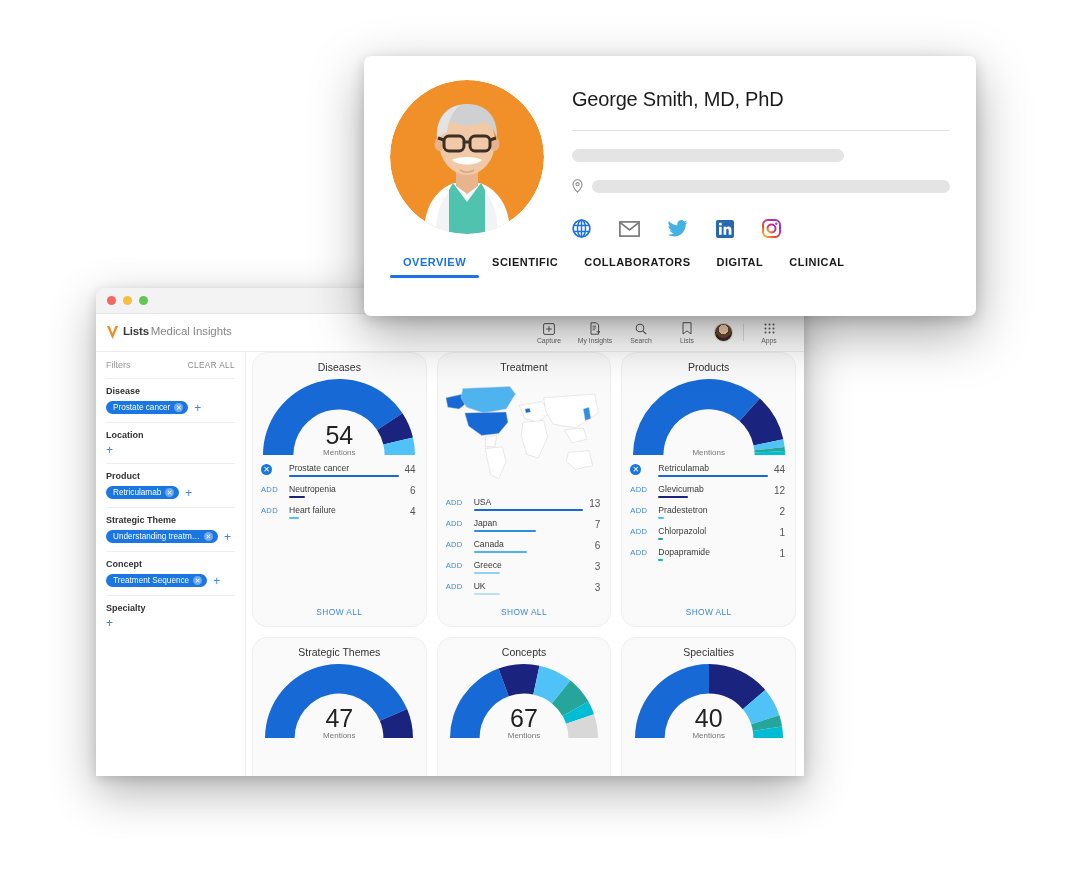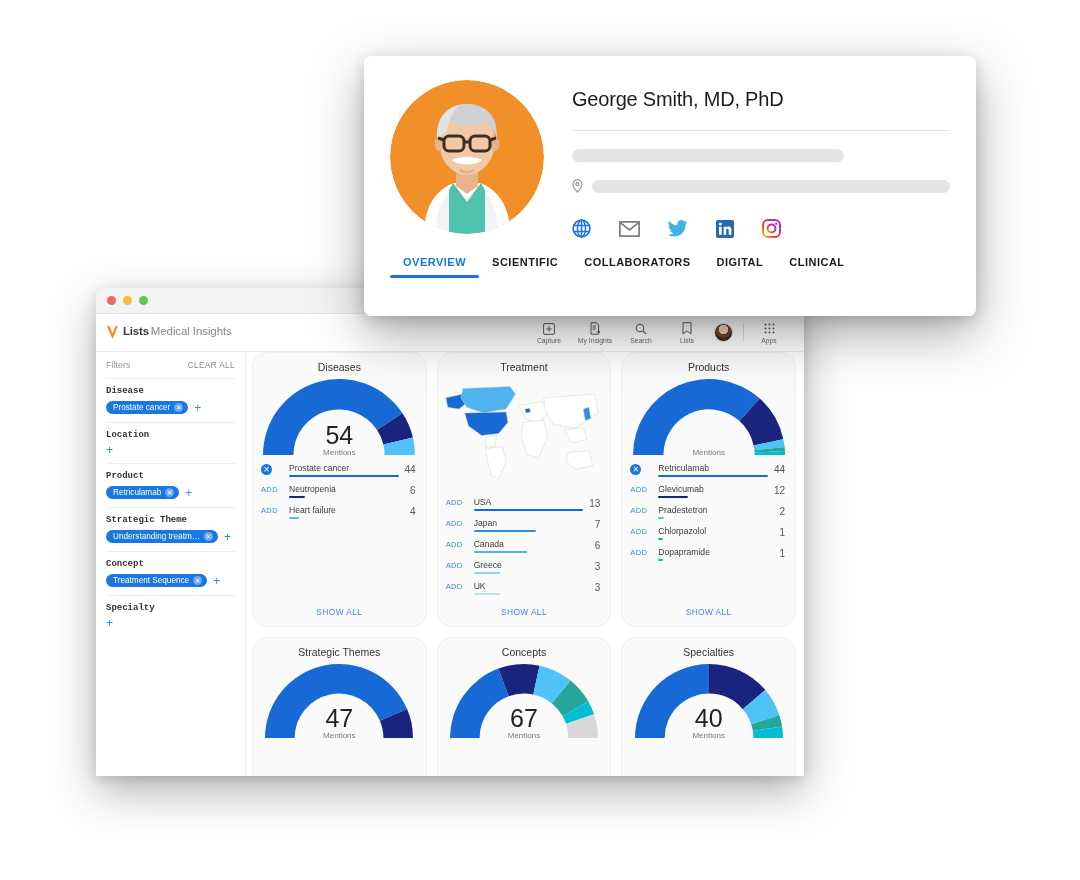--- a/index.html
+++ b/index.html
@@ -59,21 +59,21 @@
 
   
   #filters {
     width: 150px; border-right: 1px solid #ececec; flex: none;
     padding: 0 10px 0 10px; background: #fff;
   }
   #filters-head { display: flex; align-items: center; justify-content: space-between; height: 26px; }
   #filters-title { font-size: 9px; color: #999; }
   #clear-all { font-size: 8.2px; color: #8a8a8a; letter-spacing: 0.4px; cursor: pointer; }
   .fgroup { border-top: 1px solid #eee; padding: 7px 0 8px 0; }
-  .fgroup-label { font-size: 9px; color: #333; font-weight: bold; margin-bottom: 5px; font-family: Liberation Mono, monospace; }
+  .fgroup-label { font-size: 9px; color: #333; font-weight: bold; margin-bottom: 5px; }
   .chiprow { display: flex; align-items: center; gap: 6px; flex-wrap: nowrap; }
   .chip {
     display: inline-flex; align-items: center; gap: 4px;
     background: #1976e2; color: #fff; border-radius: 9px;
     padding: 2px 5px 2px 7px; font-size: 8.2px; max-width: 112px;
     white-space: nowrap; overflow: hidden; cursor: pointer;
   }
   .chip-x {
     width: 9px; height: 9px; border-radius: 50%; background: #6fa9ee;
     color: #fff; font-size: 7px; line-height: 9px; text-align: center; flex: none;

